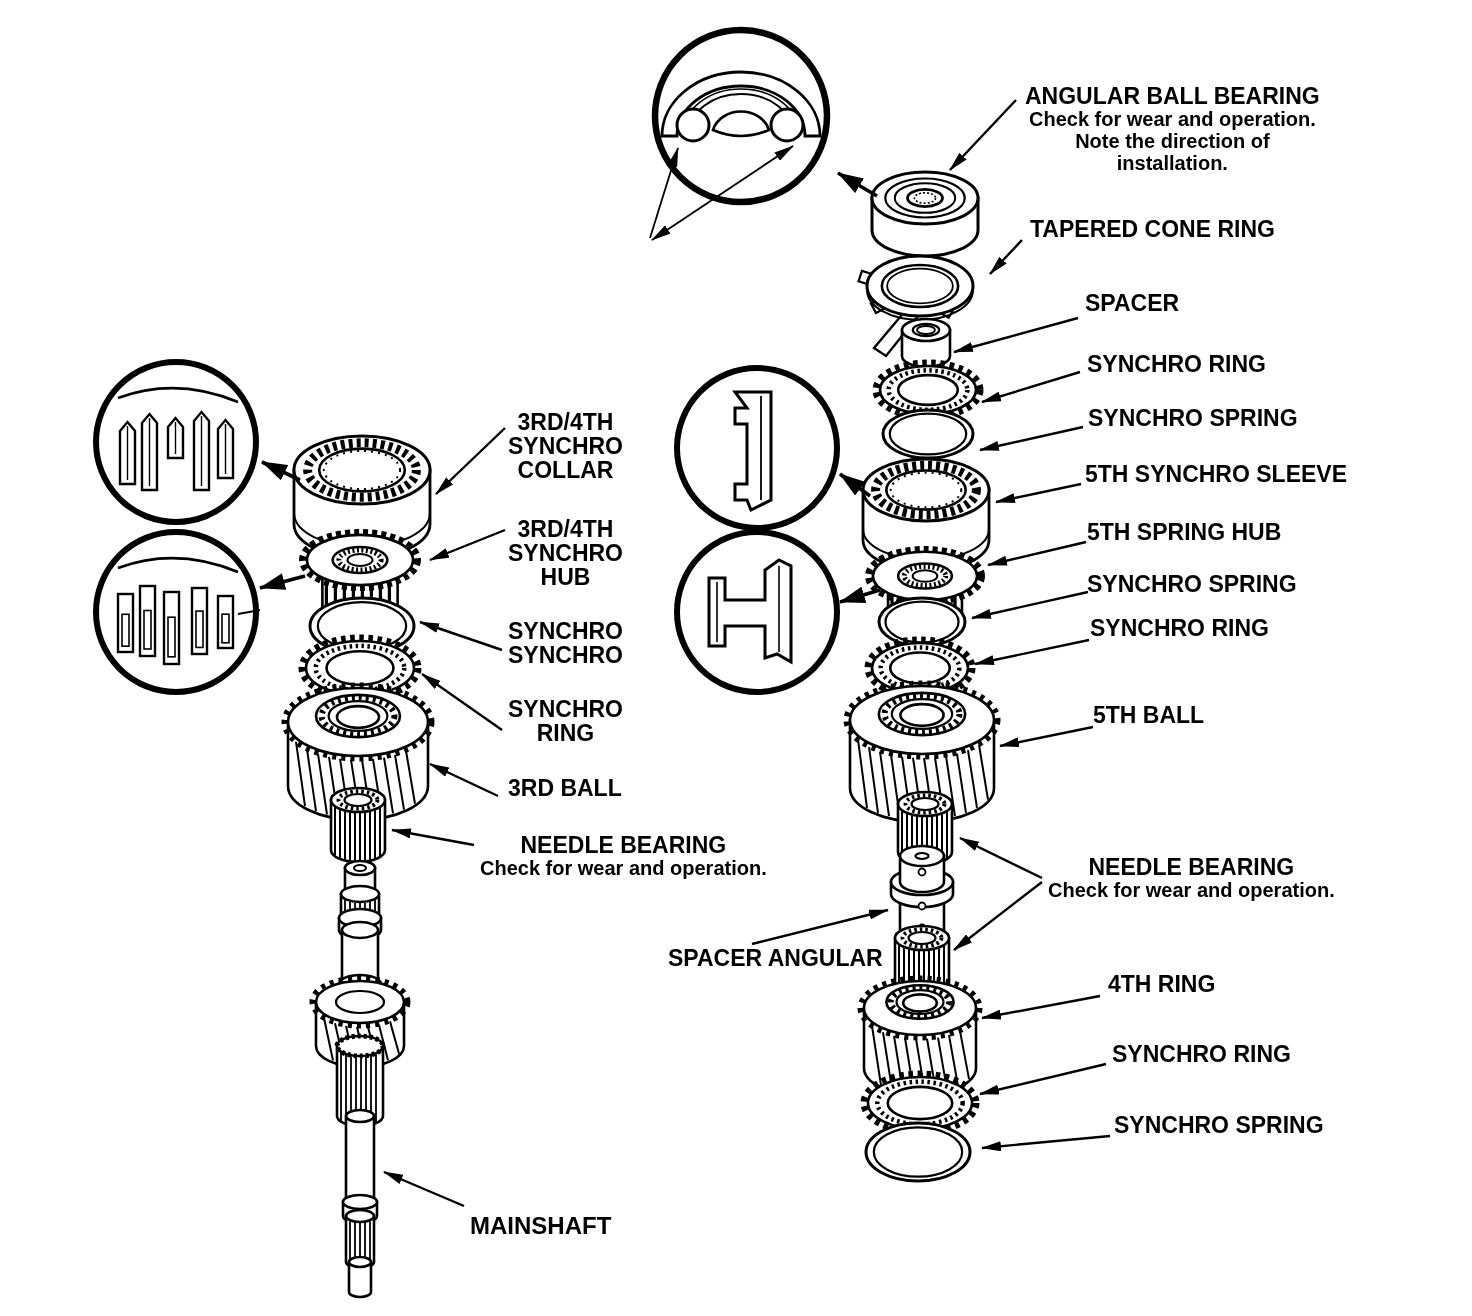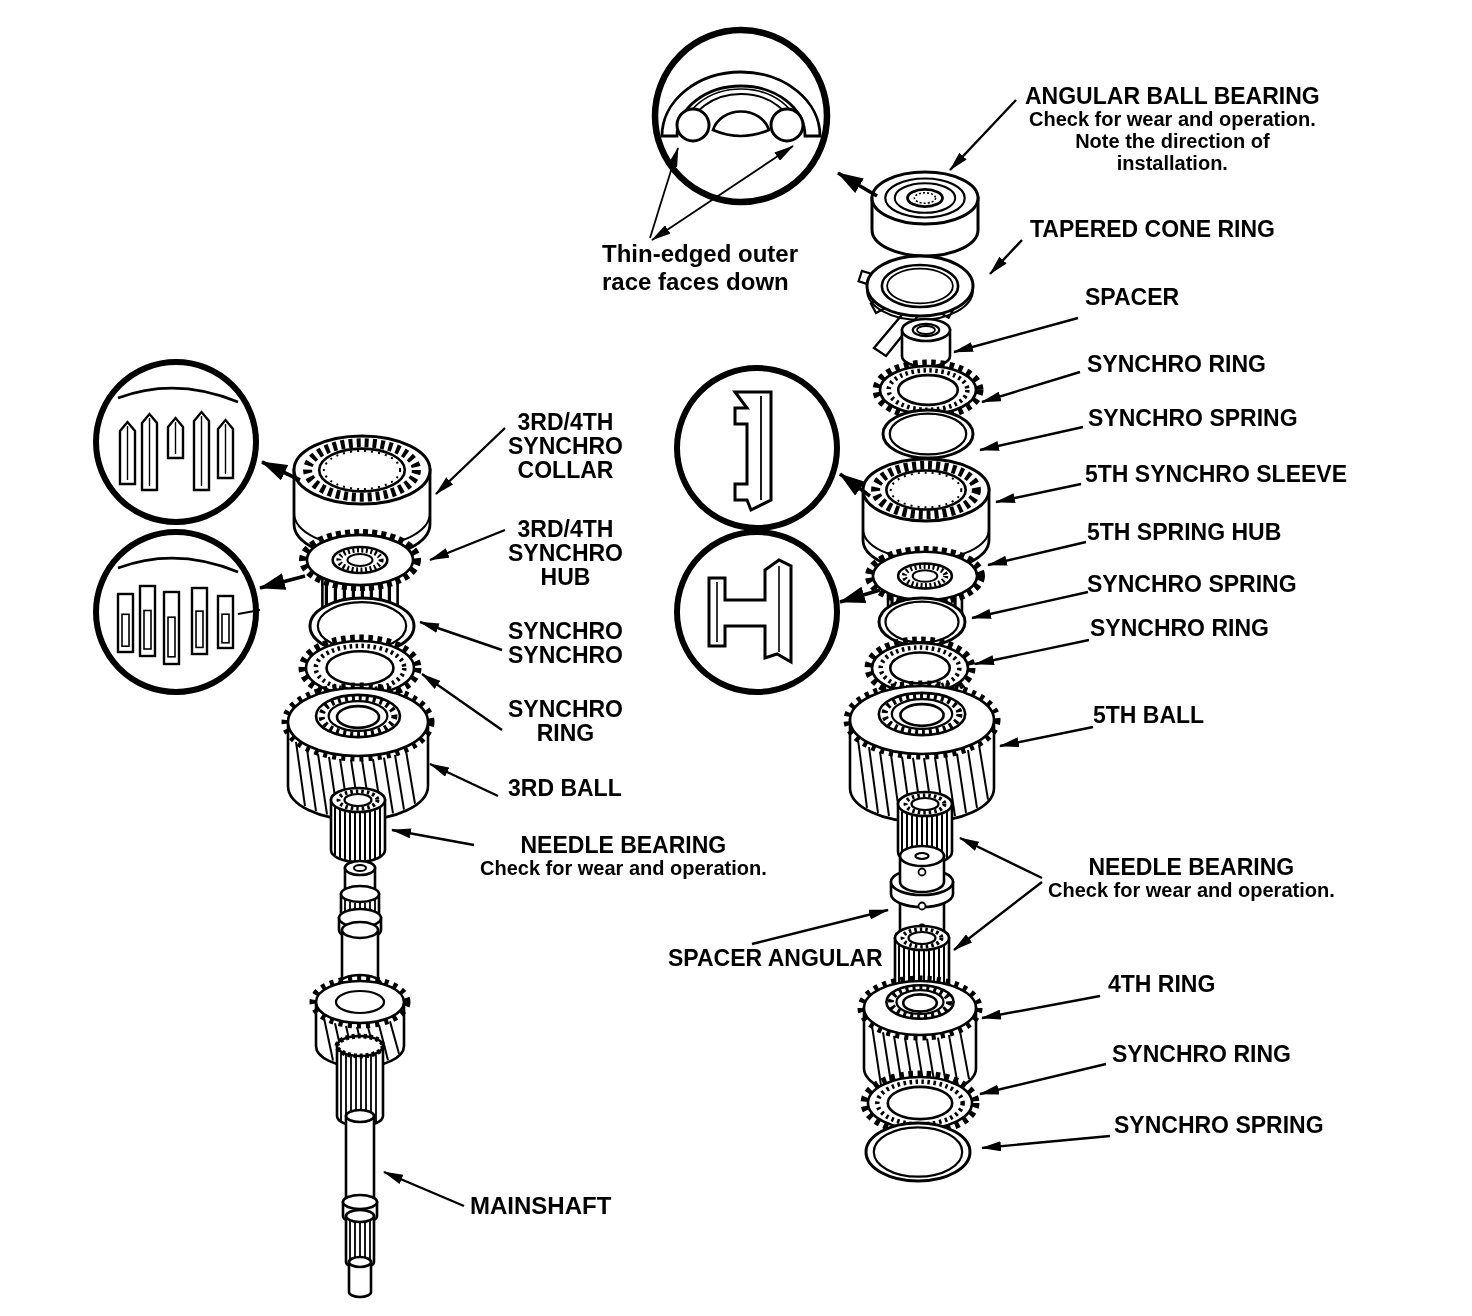--- a/index.html
+++ b/index.html
@@ -4,21 +4,21 @@
 <style>
   html,body{margin:0;padding:0;background:#ffffff;}
   .stage{
     position:relative;width:1472px;height:1316px;background:#ffffff;
     font-family:"Liberation Sans",sans-serif;color:#000;overflow:hidden;
   }
   svg.art{position:absolute;left:0;top:0;}
   .lbl{position:absolute;font-weight:bold;font-size:23px;line-height:24px;white-space:nowrap;text-align:center;}
   .lbl .t{font-weight:bold;}
   .lbl .n{font-weight:bold;font-size:20px;line-height:22px;}
-  .big{font-size:24px;}
+  .big{font-size:24px;margin-top:20px;}
   .note-top{position:absolute;font-weight:bold;font-size:24px;line-height:28px;white-space:nowrap;}
 </style>
 </head>
 <body>
 
 <div class="stage">
 
   <svg class="art" id="art" width="1472" height="1316" viewBox="0 0 1472 1316">
       <defs>
         <marker id="ah" viewBox="0 0 20 10" refX="19" refY="5" markerWidth="20" markerHeight="10" markerUnits="userSpaceOnUse" orient="auto-start-reverse">
@@ -395,35 +395,31 @@
         <line x1="877" y1="196" x2="838" y2="173" stroke="#000000" stroke-width="3.6" marker-end="url(#ahb)"></line>
         <line x1="300" y1="480" x2="262" y2="462" stroke="#000000" stroke-width="3.6" marker-end="url(#ahb)"></line>
         <line x1="305" y1="576" x2="260" y2="588" stroke="#000000" stroke-width="3.6" marker-end="url(#ahb)"></line>
         <line x1="870" y1="496" x2="840" y2="474" stroke="#000000" stroke-width="3.6" marker-end="url(#ahb)"></line>
         <line x1="880" y1="590" x2="840" y2="602" stroke="#000000" stroke-width="3.6" marker-end="url(#ahb)"></line>
         <line x1="650" y1="238" x2="678" y2="148" stroke="#000000" stroke-width="1.8" marker-end="url(#ah)"></line>
         <line x1="652" y1="240" x2="793" y2="146" stroke="#000000" stroke-width="1.8" marker-end="url(#ah)" marker-start="url(#ah)"></line>
       </g>
     </svg>
 
-  <div class="note-top" style="left:602px;top:240px">
-    <div>Thin-edged outer</div>
-    <div>race faces down</div>
-  </div>
 
   <div class="lbl" style="left:1025px;top:84px">
     <div class="t">ANGULAR BALL BEARING</div>
     <div class="n">Check for wear and operation.</div>
     <div class="n">Note the direction of</div>
     <div class="n">installation.</div>
   </div>
   <div class="lbl" style="left:1030px;top:217px">
     <div class="t">TAPERED CONE RING</div>
   </div>
-  <div class="lbl" style="left:1085px;top:285px">
+  <div class="lbl" style="left:1085px;top:291px">
     <div class="t">SPACER</div>
   </div>
   <div class="lbl" style="left:1087px;top:352px">
     <div class="t">SYNCHRO RING</div>
   </div>
   <div class="lbl" style="left:1088px;top:406px">
     <div class="t">SYNCHRO SPRING</div>
   </div>
   <div class="lbl" style="left:1085px;top:462px">
     <div class="t">5TH SYNCHRO SLEEVE</div>

